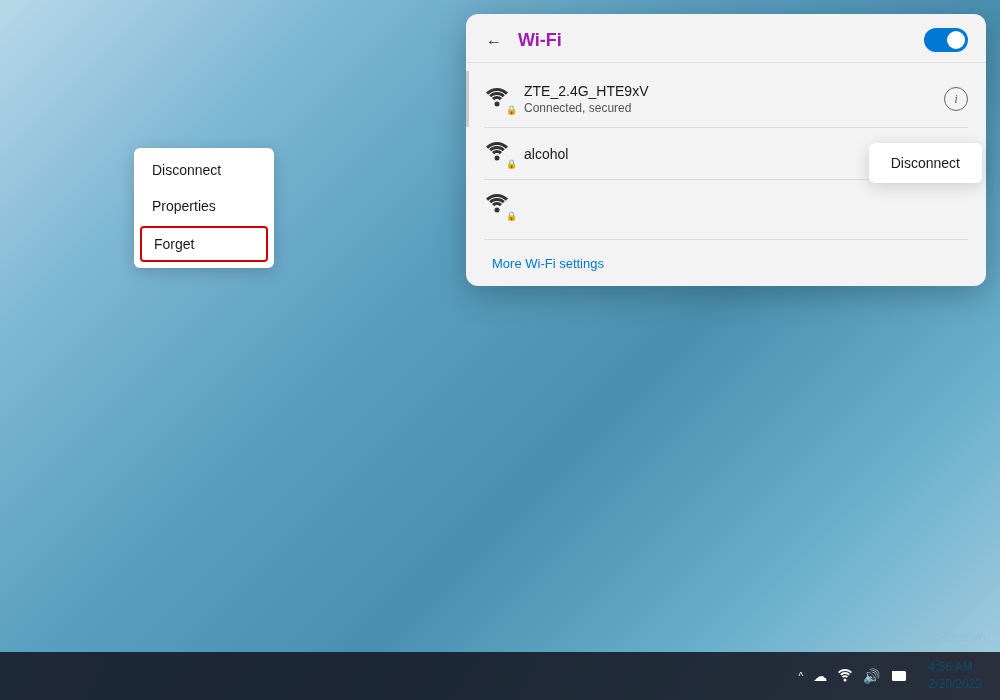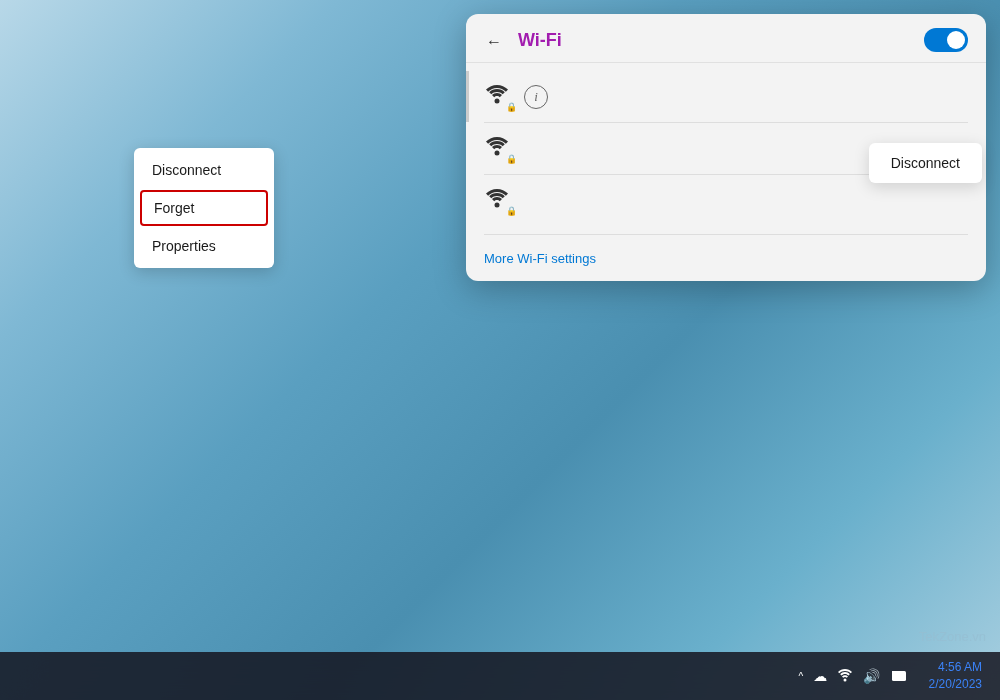--- a/index.html
+++ b/index.html
@@ -50,23 +50,23 @@
       border-radius: 4px;
     }
 
     .taskbar-icon {
       color: white;
       font-size: 14px;
       cursor: pointer;
     }
 
     .taskbar-time {
-      color: #3b82f6;
+      color: #0c4a6e;
       font-size: 12px;
-      text-align: right;
+      text-align: left;
       line-height: 1.4;
       cursor: pointer;
       padding: 2px 6px;
     }
 
     .chevron-icon {
       color: white;
       font-size: 10px;
       cursor: pointer;
     }
@@ -206,21 +206,21 @@
 
     
     .divider {
       height: 1px;
       background: #ddd;
       margin: 0 18px;
     }
 
     
     .panel-footer {
-      padding: 14px 18px;
+      padding: 14px 26px;
     }
 
     .more-settings {
       font-size: 13px;
       color: #0078d4;
       cursor: pointer;
       text-decoration: none;
     }
 
     
@@ -292,35 +292,42 @@
       <div class="network-icon">
         <svg width="26" height="22" viewBox="0 0 26 22" fill="none" xmlns="http://www.w3.org/2000/svg">
           <path d="M13 5C9.5 5 6.4 6.4 4.1 8.7L2 6.6C4.9 3.7 8.8 2 13 2s8.1 1.7 11 4.6l-2.1 2.1C19.6 6.4 16.5 5 13 5z" fill="#333"></path>
           <path d="M13 9c-2.2 0-4.2.9-5.7 2.3L5.2 9.2C7.3 7.2 9.9 6 13 6s5.7 1.2 7.8 3.2l-2.1 2.1C17.2 9.9 15.2 9 13 9z" fill="#333"></path>
           <path d="M13 13c-1.1 0-2.1.5-2.8 1.2L8 12c1.3-1.3 3-2 5-2s3.7.7 5 2l-2.2 2.2C15.1 13.5 14.1 13 13 13z" fill="#333"></path>
           <circle cx="13" cy="18" r="2.5" fill="#333"></circle>
         </svg>
         
         <span style="position:absolute;bottom:-2px;right:-6px;font-size:9px;color:#333;">🔒</span>
       </div>
+      <div class="network-info">
+        <div class="network-name">ZTE_2.4G_HTE9xV</div>
+        <div class="network-status">Connected, secured</div>
+      </div>
       <div class="info-btn">i</div>
     </div>
 
     <div class="divider"></div>
 
     <div class="network-item">
       <div class="network-icon" style="position:relative;">
         <svg width="26" height="22" viewBox="0 0 26 22" fill="none" xmlns="http://www.w3.org/2000/svg">
           <path d="M13 5C9.5 5 6.4 6.4 4.1 8.7L2 6.6C4.9 3.7 8.8 2 13 2s8.1 1.7 11 4.6l-2.1 2.1C19.6 6.4 16.5 5 13 5z" fill="#333"></path>
           <path d="M13 9c-2.2 0-4.2.9-5.7 2.3L5.2 9.2C7.3 7.2 9.9 6 13 6s5.7 1.2 7.8 3.2l-2.1 2.1C17.2 9.9 15.2 9 13 9z" fill="#333"></path>
           <path d="M13 13c-1.1 0-2.1.5-2.8 1.2L8 12c1.3-1.3 3-2 5-2s3.7.7 5 2l-2.2 2.2C15.1 13.5 14.1 13 13 13z" fill="#333"></path>
           <circle cx="13" cy="18" r="2.5" fill="#333"></circle>
         </svg>
         <span style="position:absolute;bottom:-2px;right:-6px;font-size:9px;color:#333;">🔒</span>
       </div>
+      <div class="network-info">
+        <div class="network-name">alcohol</div>
+      </div>
     </div>
 
     <div class="divider"></div>
 
     <div class="network-item">
       <div class="network-icon" style="position:relative;">
         <svg width="26" height="22" viewBox="0 0 26 22" fill="none" xmlns="http://www.w3.org/2000/svg">
           <path d="M13 5C9.5 5 6.4 6.4 4.1 8.7L2 6.6C4.9 3.7 8.8 2 13 2s8.1 1.7 11 4.6l-2.1 2.1C19.6 6.4 16.5 5 13 5z" fill="#333"></path>
           <path d="M13 9c-2.2 0-4.2.9-5.7 2.3L5.2 9.2C7.3 7.2 9.9 6 13 6s5.7 1.2 7.8 3.2l-2.1 2.1C17.2 9.9 15.2 9 13 9z" fill="#333"></path>
           <path d="M13 13c-1.1 0-2.1.5-2.8 1.2L8 12c1.3-1.3 3-2 5-2s3.7.7 5 2l-2.2 2.2C15.1 13.5 14.1 13 13 13z" fill="#333"></path>
@@ -334,22 +341,22 @@
 
   <div class="divider"></div>
   <div class="panel-footer">
     <a class="more-settings">More Wi-Fi settings</a>
   </div>
 
 </div>
 
 <div class="context-menu">
   <div class="context-menu-item">Disconnect</div>
+  <div class="context-menu-item">Properties</div>
   <div class="context-menu-item forget">Forget</div>
-  <div class="context-menu-item">Properties</div>
 </div>
 
 <div class="disconnect-tooltip">
   <div class="disconnect-btn">Disconnect</div>
 </div>
 
 <div class="watermark">TekZone.vn</div>
 
 <div class="taskbar">
   <div class="taskbar-right">

